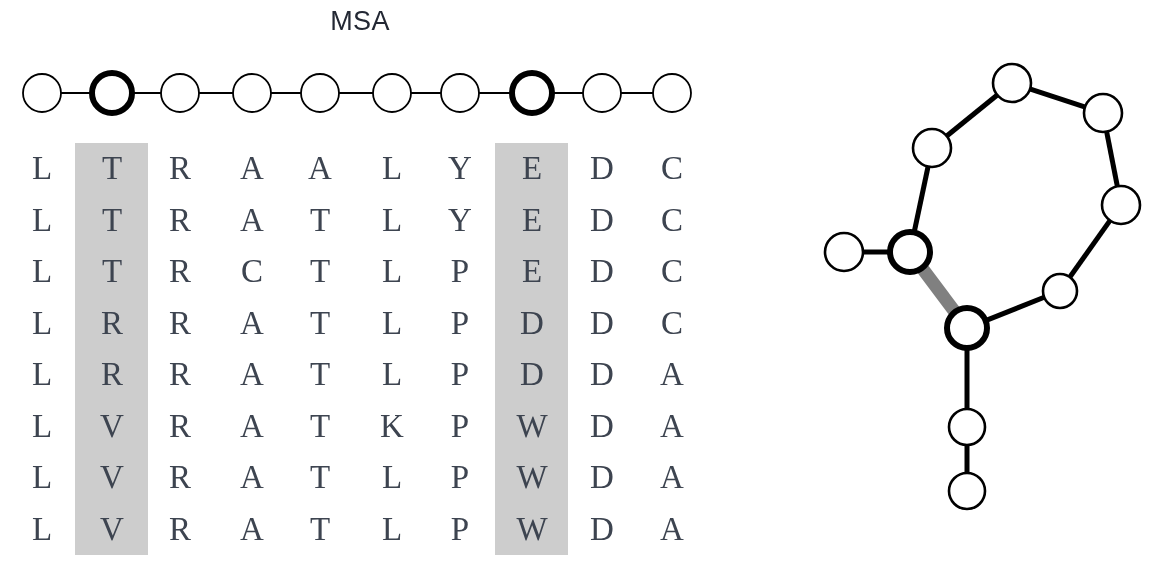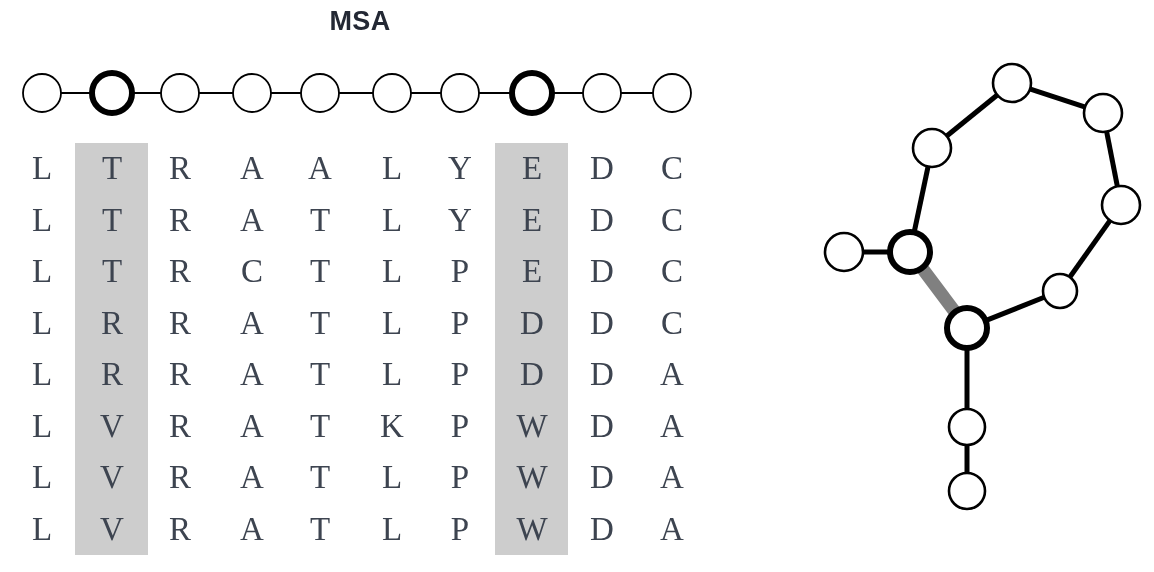--- a/index.html
+++ b/index.html
@@ -20,21 +20,21 @@
     width: 1154px;
     height: 572px;
   }
   .msa-title {
     position: absolute;
     left: 0;
     top: 6px;
     width: 720px;
     text-align: center;
     font-family: "Liberation Sans", sans-serif;
-    font-weight: bold;
+    font-weight: normal;
     font-size: 27px;
     color: #232834;
     letter-spacing: 0.3px;
   }
   svg.layer {
     position: absolute;
     left: 0;
     top: 0;
     width: 1154px;
     height: 572px;

